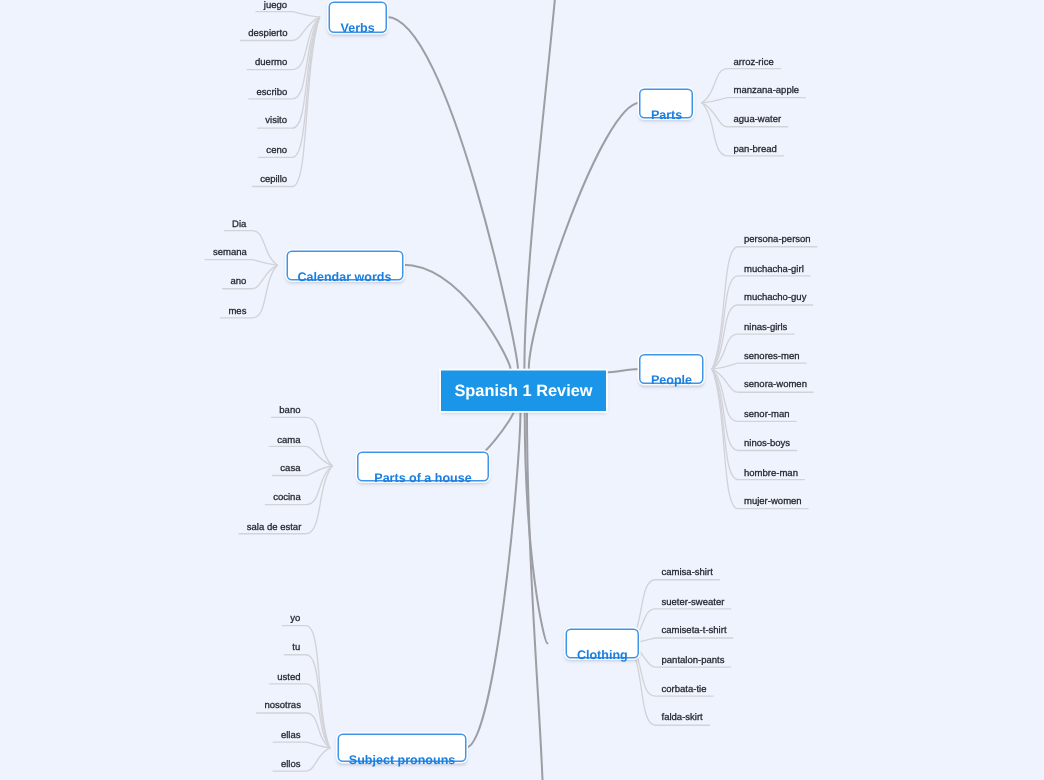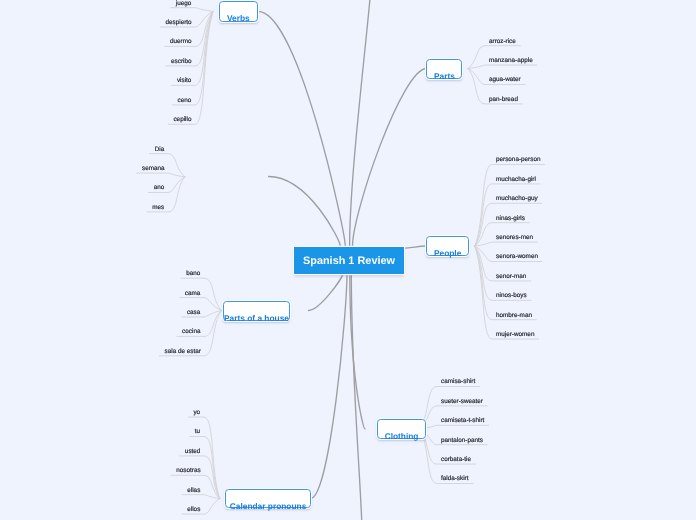--- a/index.html
+++ b/index.html
@@ -84,56 +84,59 @@
     <div class="leaf" style="left: 176.89px; top: 77.3px;">visito</div>
     <div class="leaf" style="left: 177.58px; top: 96.8px;">ceno</div>
     <div class="leaf" style="left: 173.45px; top: 116.2px;">cepillo</div>
     <div class="node branch-node" style="left: 426.4px; top: 58.6px; width: 36px; height: 20px;">
       <span>Parts</span>
     </div>
     <div class="leaf" style="left: 489px; top: 37.6px;">arroz-rice</div>
     <div class="leaf" style="left: 489px; top: 57px;">manzana-apple</div>
     <div class="leaf" style="left: 489px; top: 76.4px;">agua-water</div>
     <div class="leaf" style="left: 489px; top: 95.8px;">pan-bread</div>
+    <div class="node branch-node" style="left: 190.5px; top: 167px; width: 78.3px; height: 19.6px;">
+      <span>Calendar words</span>
+    </div>
     <div class="leaf" style="left: 154.7px; top: 145.6px;">Dia</div>
     <div class="leaf" style="left: 141.98px; top: 165px;">semana</div>
     <div class="leaf" style="left: 153.67px; top: 184.4px;">ano</div>
     <div class="leaf" style="left: 152.3px; top: 203.8px;">mes</div>
     <div class="node branch-node" style="left: 426.1px; top: 235.9px; width: 43.1px; height: 20.4px;">
       <span>People</span>
     </div>
     <div class="leaf" style="left: 496px; top: 156.4px;">persona-person</div>
     <div class="leaf" style="left: 496px; top: 175.8px;">muchacha-girl</div>
     <div class="leaf" style="left: 496px; top: 195.2px;">muchacho-guy</div>
     <div class="leaf" style="left: 496px; top: 214.6px;">ninas-girls</div>
     <div class="leaf" style="left: 496px; top: 234px;">senores-men</div>
     <div class="leaf" style="left: 496px; top: 253.4px;">senora-women</div>
     <div class="leaf" style="left: 496px; top: 272.8px;">senor-man</div>
     <div class="leaf" style="left: 496px; top: 292.2px;">ninos-boys</div>
     <div class="leaf" style="left: 496px; top: 311.6px;">hombre-man</div>
     <div class="leaf" style="left: 496px; top: 331px;">mujer-women</div>
-    <div class="node branch-node" style="left: 223px; top: 300.5px; width: 67px; height: 20px;">
+    <div class="node branch-node" style="left: 238px; top: 300.5px; width: 88px; height: 20px;">
       <span>Parts of a house</span>
     </div>
     <div class="leaf" style="left: 186.23px; top: 270.1px;">bano</div>
     <div class="leaf" style="left: 184.86px; top: 289.5px;">cama</div>
     <div class="leaf" style="left: 186.92px; top: 308.9px;">casa</div>
     <div class="leaf" style="left: 182.11px; top: 328.3px;">cocina</div>
     <div class="leaf" style="left: 164.56px; top: 347.7px;">sala de estar</div>
     <div class="node branch-node" style="left: 377px; top: 418.9px; width: 49.1px; height: 20.1px;">
       <span>Clothing</span>
     </div>
     <div class="leaf" style="left: 441px; top: 378.4px;">camisa-shirt</div>
     <div class="leaf" style="left: 441px; top: 397.8px;">sueter-sweater</div>
     <div class="leaf" style="left: 441px; top: 417.2px;">camiseta-t-shirt</div>
     <div class="leaf" style="left: 441px; top: 436.6px;">pantalon-pants</div>
     <div class="leaf" style="left: 441px; top: 456px;">corbata-tie</div>
     <div class="leaf" style="left: 441px; top: 475.4px;">falda-skirt</div>
     <div class="node branch-node" style="left: 225.4px; top: 488.8px; width: 85.3px; height: 19.7px;">
-      <span>Calendar pronouns</span>
+      <span>Subject pronouns</span>
     </div>
     <div class="leaf" style="left: 193.45px; top: 409px;">yo</div>
     <div class="leaf" style="left: 194.83px; top: 428.4px;">tu</div>
     <div class="leaf" style="left: 184.86px; top: 447.8px;">usted</div>
     <div class="leaf" style="left: 176.27px; top: 467.2px;">nosotras</div>
     <div class="leaf" style="left: 187.27px; top: 486.6px;">ellas</div>
     <div class="leaf" style="left: 187.27px; top: 506px;">ellos</div>
     <div class="node center-node" style="left: 294px; top: 247px; width: 110px; height: 27px;">
       <span>Spanish 1 Review</span>
     </div>

